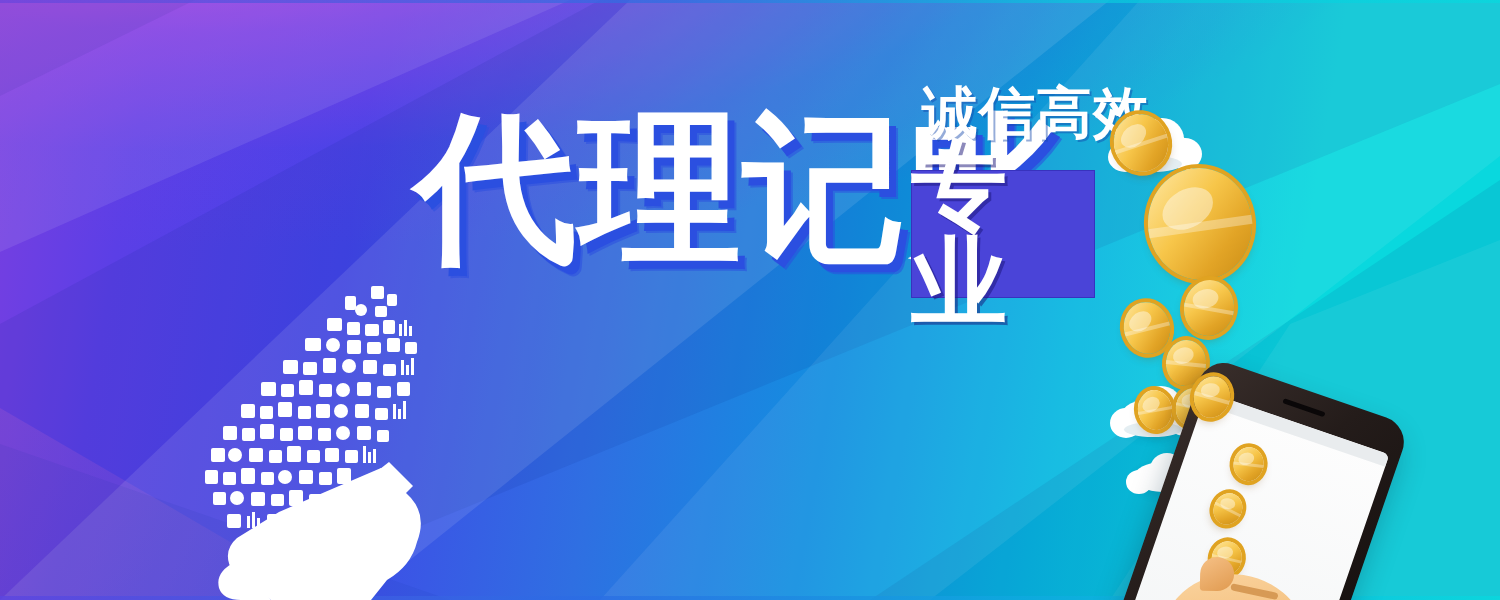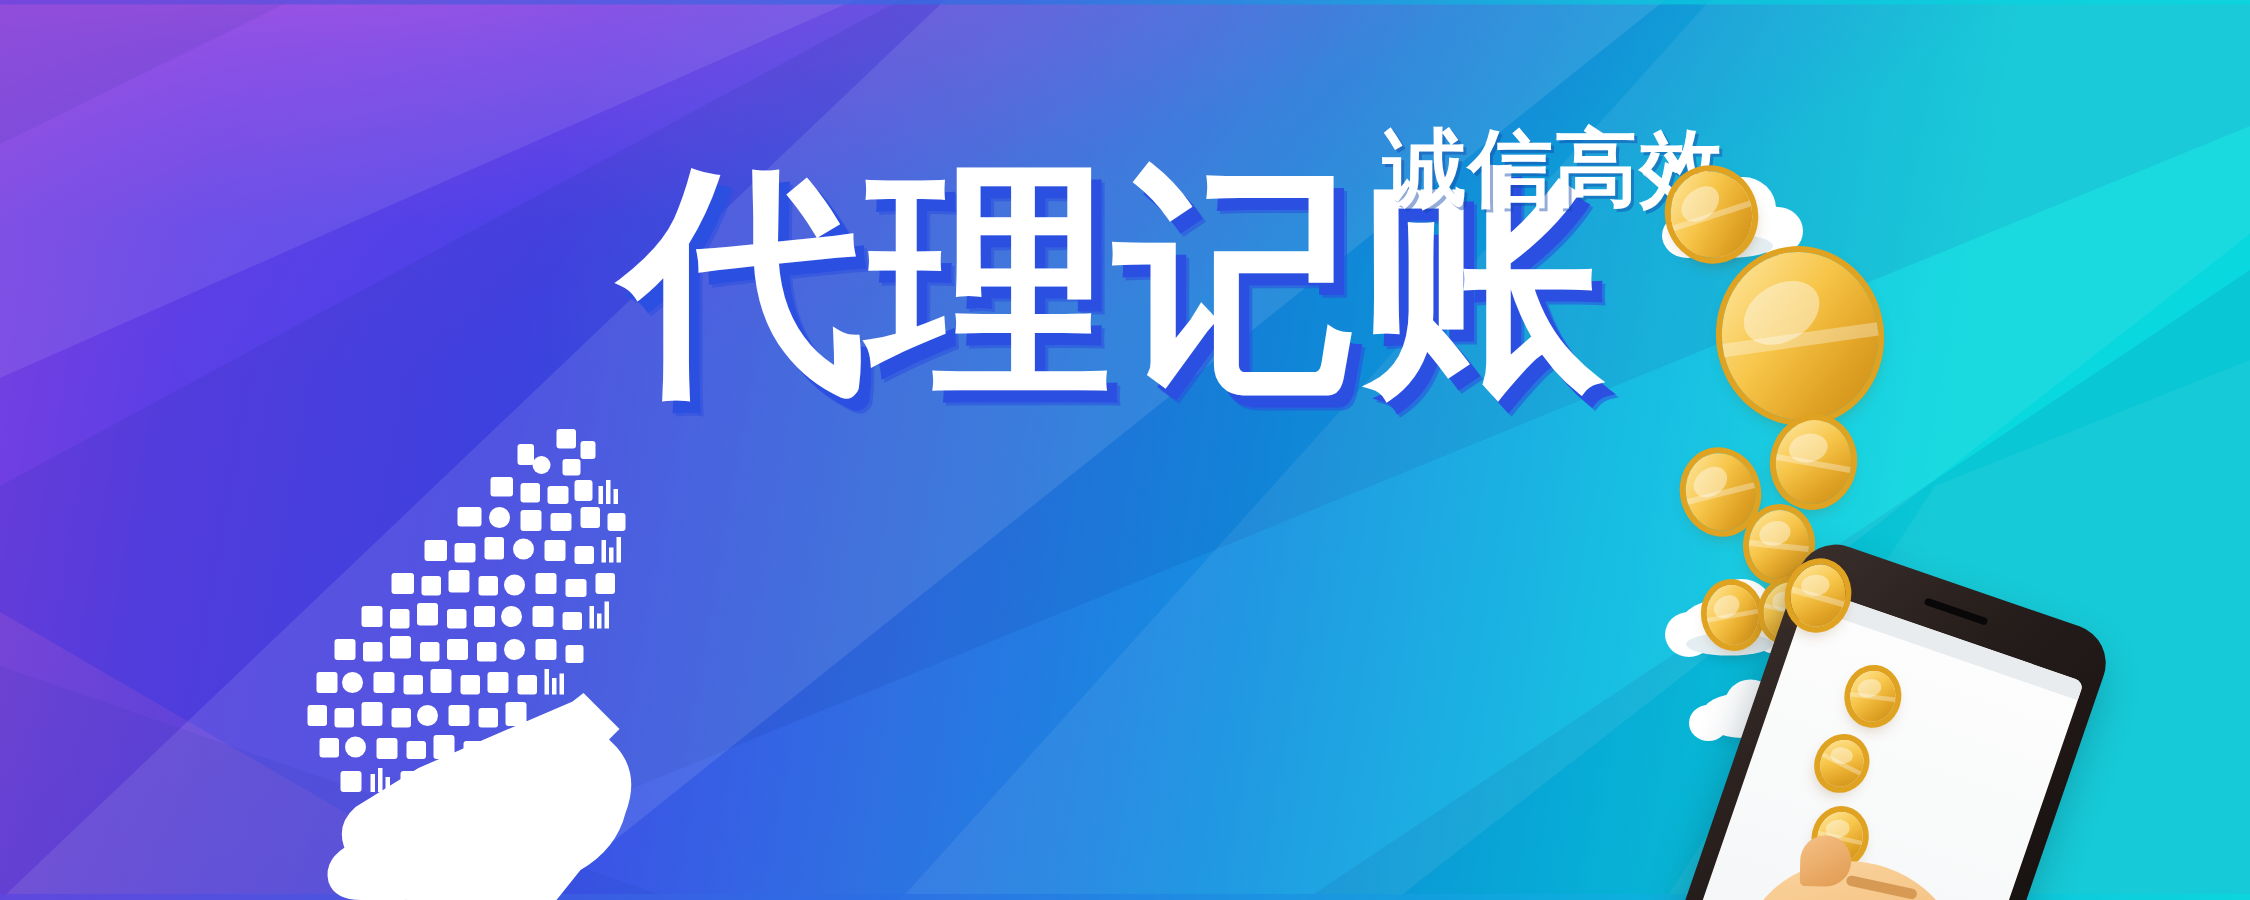--- a/index.html
+++ b/index.html
@@ -351,20 +351,23 @@
   </div>
 
   <div class="headline">
     <span class="txt">代理记账</span>
   </div>
 
   <div class="tagline">
     <span class="txt">诚信高效</span>
   </div>
 
+  <div class="badge">
+    <span class="txt">专业</span>
+  </div>
 
 
   <div class="right-art">
 
     <div class="cloud" style="left:28px;top:40px;width:74px;height:40px;">
       <i style="left:-10px;top:12px;width:34px;height:30px;"></i>
       <i style="left:22px;top:-12px;width:44px;height:42px;"></i>
       <i style="left:50px;top:8px;width:34px;height:32px;"></i>
       <i class="sh" style="left:4px;top:26px;width:60px;height:16px;"></i>
     </div>

